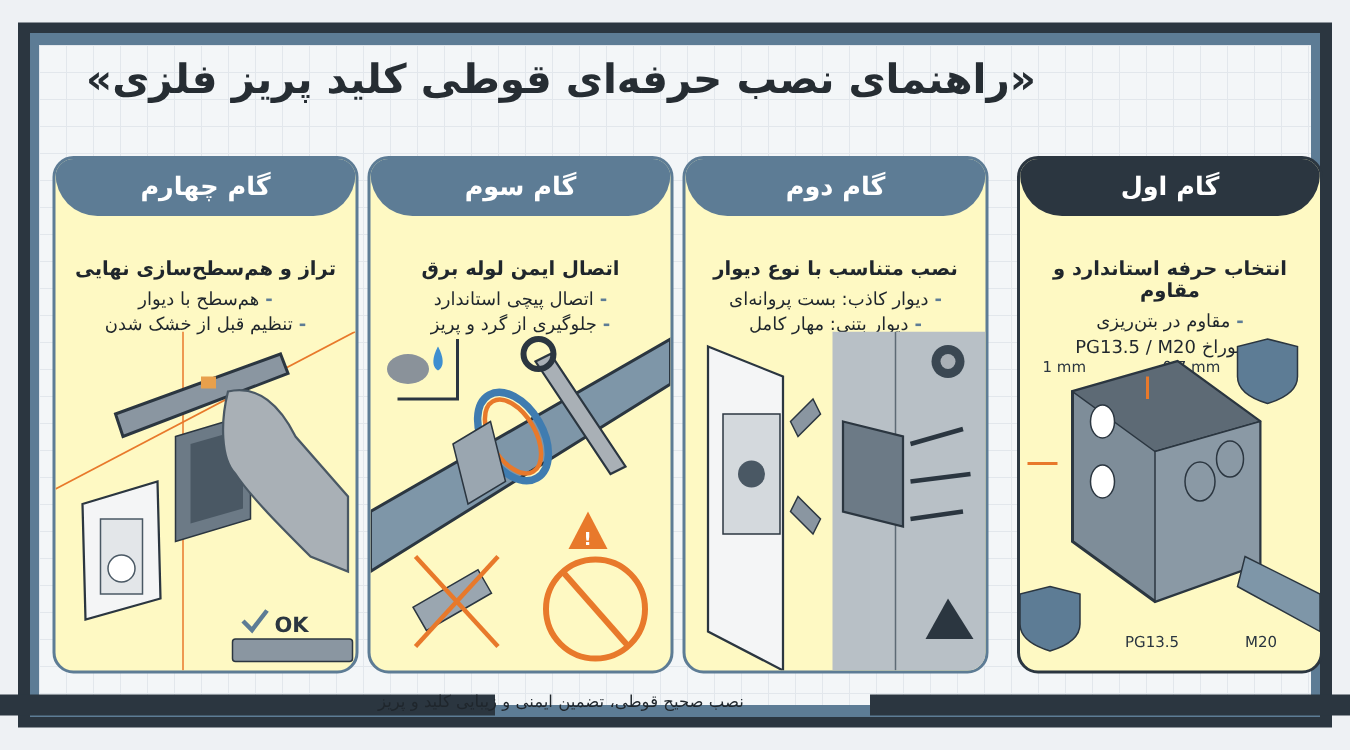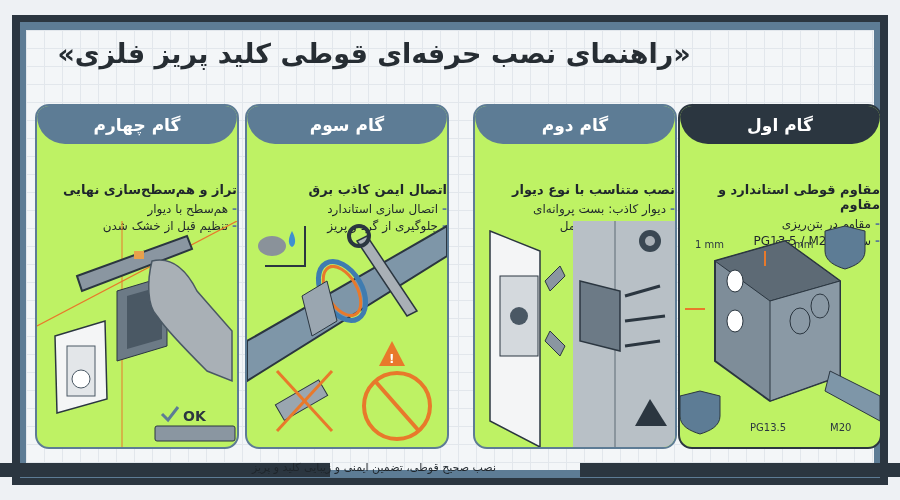--- a/index.html
+++ b/index.html
@@ -25,31 +25,31 @@
       linear-gradient(90deg, #e2e7ec 1px, transparent 1px);
     background-size: 18px 18px;
   }
   .title {
     position: absolute; left: 0; top: 38px; width: 748px; text-align: center;
     font-family: "DejaVu Sans", sans-serif; font-weight: bold; font-size: 27px;
     color: #262d33; direction: rtl;
   }
   .panel {
     position: absolute; top: 104px; height: 345px; width: 204px;
-    border: 2px solid #5d7c95; border-radius: 14px; background: #bef264;
+    border: 2px solid #5d7c95; border-radius: 14px; background: #fef9c3;
     overflow: hidden;
   }
   .panel.first { border-color: #2b3640; }
   .panel-head {
     height: 38px; background: #5d7c95; color: #fff; text-align: center;
     font-weight: bold; font-size: 17px; line-height: 38px; direction: rtl;
     border-radius: 0 0 28px 28px;
   }
   .panel.first .panel-head { background: #2b3640; }
-  .panel-body { direction: rtl; padding-top: 18px; margin-top: 20px; }
+  .panel-body { direction: rtl; text-align: center; padding-top: 28px; }
   .panel-subtitle { font-weight: bold; font-size: 13px; color: #1f262c; margin-bottom: 4px; }
   .bullets { list-style: none; font-size: 12px; color: #1f262c; line-height: 17px; }
   .bullets li { }
   .bullets li .dash { color: #5d7c95; font-weight: bold; margin-left: 4px; }
   .illus { position: absolute; left: 0; top: 115px; width: 200px; height: 226px; }
   .footer-bar {
     position: absolute; top: 463px; height: 14px; background: #2b3640;
   }
   .footer-text {
     position: absolute; left: 0; top: 461px; width: 748px; text-align: center;
@@ -97,23 +97,23 @@
       <path d="M125,193 L131,199 L141,186" fill="none" stroke="#5d7c95" stroke-width="3"></path>
     </g>
     <text x="146" y="200" font-family="DejaVu Sans, sans-serif" font-weight="bold" font-size="14" fill="#2b3640">OK</text>
     <rect x="118" y="205" width="80" height="15" rx="2" fill="#8a96a1" stroke="#2b3640"></rect>
   </svg>
 </div>
 
 <div class="panel" style="left:245px;">
   <div class="panel-head">گام سوم</div>
   <div class="panel-body">
-    <div class="panel-subtitle">اتصال ایمن کاذب برق</div>
-    <ul class="bullets">
-      <li><span class="dash">-</span><span>اتصال سازی استاندارد</span></li>
+    <div class="panel-subtitle">اتصال ایمن لوله برق</div>
+    <ul class="bullets">
+      <li><span class="dash">-</span><span>اتصال پیچی استاندارد</span></li>
       <li><span class="dash">-</span><span>جلوگیری از گرد و پریز</span></li>
     </ul>
   </div>
   <svg class="illus" viewBox="0 0 200 226">
     <g>
       <polygon points="0,120 200,5 200,35 0,160" fill="#7e96a8" stroke="#2b3640" stroke-width="2"></polygon>
       <ellipse cx="95" cy="70" rx="20" ry="32" fill="none" stroke="#3f7cb0" stroke-width="5" transform="rotate(-30 95 70)"></ellipse>
       <ellipse cx="95" cy="70" rx="15" ry="27" fill="none" stroke="#e8792b" stroke-width="3" transform="rotate(-30 95 70)"></ellipse>
       <polygon points="55,75 80,60 90,100 65,115" fill="#9aa6b0" stroke="#2b3640"></polygon>
     </g>
@@ -135,21 +135,21 @@
       <line x1="128" y1="160" x2="172" y2="210" stroke="#e8792b" stroke-width="4"></line>
     </g>
     <g>
       <rect x="30" y="170" width="50" height="18" fill="#9aa6b0" stroke="#2b3640" transform="rotate(-30 55 180)"></rect>
       <line x1="30" y1="150" x2="85" y2="210" stroke="#e8792b" stroke-width="3"></line>
       <line x1="85" y1="150" x2="30" y2="210" stroke="#e8792b" stroke-width="3"></line>
     </g>
   </svg>
 </div>
 
-<div class="panel" style="left:473px;">
+<div class="panel" style="left:455px;">
   <div class="panel-head">گام دوم</div>
   <div class="panel-body">
     <div class="panel-subtitle">نصب متناسب با نوع دیوار</div>
     <ul class="bullets">
       <li><span class="dash">-</span><span>دیوار کاذب: بست پروانه‌ای</span></li>
       <li><span class="dash">-</span><span>دیوار بتنی: مهار کامل</span></li>
     </ul>
   </div>
   <svg class="illus" viewBox="0 0 200 226">
     <rect x="98" y="0" width="102" height="226" fill="#b8c0c6"></rect>
@@ -173,21 +173,21 @@
     </g>
     <g>
       <polygon points="160,205 175,178 192,205" fill="#2b3640"></polygon>
     </g>
   </svg>
 </div>
 
 <div class="panel first" style="left:678px;">
   <div class="panel-head">گام اول</div>
   <div class="panel-body">
-    <div class="panel-subtitle">مقاوم قوطی استاندارد و مقاوم</div>
+    <div class="panel-subtitle">انتخاب حرفه استاندارد و مقاوم</div>
     <ul class="bullets">
       <li><span class="dash">-</span><span>مقاوم در بتن‌ریزی</span></li>
       <li><span class="dash">-</span><span>سوراخ PG13.5 / M20</span></li>
     </ul>
   </div>
   <svg class="illus" viewBox="0 0 200 226">
     <text x="15" y="27" font-size="10" fill="#2b3640" font-family="DejaVu Sans, sans-serif">1 mm</text>
     <text x="95" y="27" font-size="10" fill="#2b3640" font-family="DejaVu Sans, sans-serif">0.7 mm</text>
     <g>
       <polygon points="35,40 105,20 160,60 160,155 90,180 35,140" fill="#7e8d99" stroke="#2b3640" stroke-width="2"></polygon>

